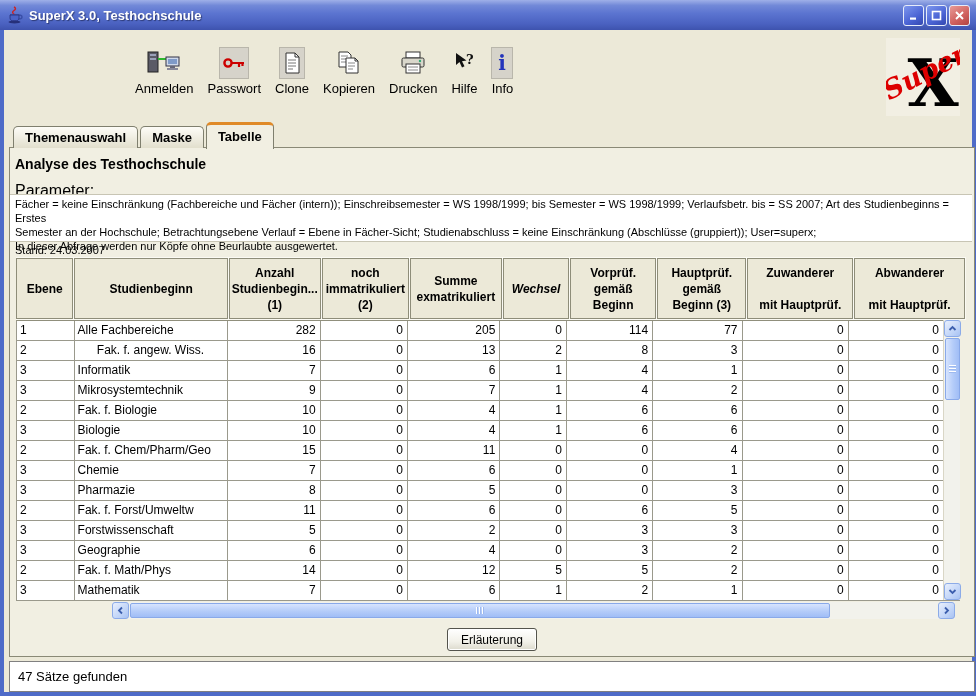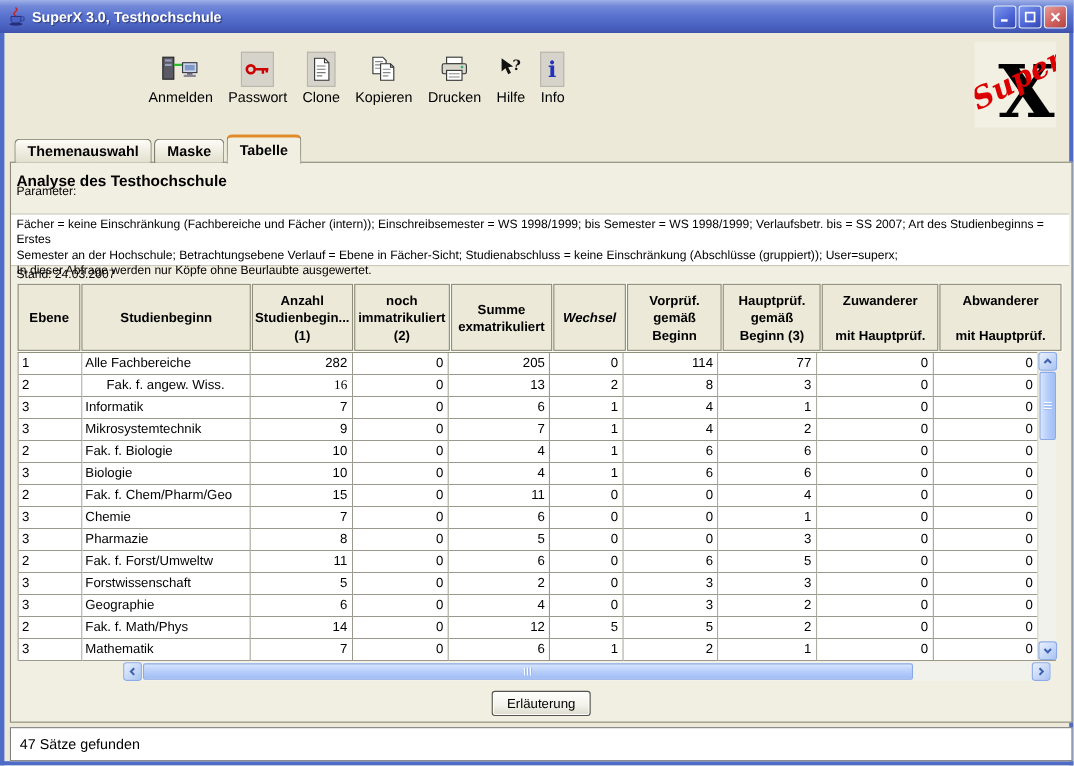--- a/index.html
+++ b/index.html
@@ -32,21 +32,21 @@
   .tabbar { position:absolute; left:9px; top:124px; height:24px; display:flex; align-items:flex-end; z-index:3; }
   .tab { font-size:13px; font-weight:bold; padding:3px 11px 4px 11px; margin-right:2px;
     background:linear-gradient(#fdfcf7,#e2dfcd); border:1px solid #7f7f6e; border-bottom:none;
     border-radius:5px 5px 0 0; height:22px; }
   .tab.active { background:#f1efe2; height:27px; border-top:3px solid #e08a28;
     padding-top:4px; margin-bottom:-1px; position:relative; z-index:4; }
   
   .panel { position:absolute; left:5px; top:147px; width:966px; height:510px;
     background:#f1efe2; border:1px solid #8a8976; }
   .heading { position:absolute; left:5px; top:8px; font-size:14px; font-weight:bold; color:#000; }
-  .param-label { position:absolute; left:5px; top:20px; font-size:11px; color:#000; }
+  .param-label { position:absolute; left:5px; top:34px; font-size:16px; color:#000; }
   .param-box { position:absolute; left:0; top:46px; width:962px; height:48px; background:#fff;
     border-top:1px solid #c8c5b4; border-bottom:1px solid #c8c5b4; padding:2px 5px;
     font-size:11px; line-height:14px; color:#000; }
   .stand { position:absolute; left:5px; top:96px; font-size:11px; color:#000; }
   
   .thead { position:absolute; left:6px; top:109px; width:950px; height:63px;
     display:flex; background:#fbfaf3; }
   .th { height:61px; margin:1px 1px 1px 0; border:1px solid #8e8d79; background:#ece9d8;
     display:flex; flex-direction:column; justify-content:center; align-items:center;
     font-size:12px; font-weight:bold; line-height:16px; overflow:hidden; }
@@ -278,21 +278,21 @@
           <div class="td num" style="width: 93px;">205</div>
           <div class="td num" style="width: 67px;">0</div>
           <div class="td num" style="width: 87px;">114</div>
           <div class="td num" style="width: 90px;">77</div>
           <div class="td num" style="width: 107px;">0</div>
           <div class="td num" style="width: 112px;">0</div>
         </div>
         <div class="tr">
           <div class="td" style="width: 58px;">2</div>
           <div class="td" style="width: 155px; text-align: center;">Fak. f. angew. Wiss.</div>
-          <div class="td num" style="width: 93px; font-family: Liberation Serif, serif;">16</div>
+          <div class="td num" style="width: 93px;">16</div>
           <div class="td num" style="width: 88px;">0</div>
           <div class="td num" style="width: 93px;">13</div>
           <div class="td num" style="width: 67px;">2</div>
           <div class="td num" style="width: 87px;">8</div>
           <div class="td num" style="width: 90px;">3</div>
           <div class="td num" style="width: 107px;">0</div>
           <div class="td num" style="width: 112px;">0</div>
         </div>
         <div class="tr">
           <div class="td" style="width: 58px;">3</div>

